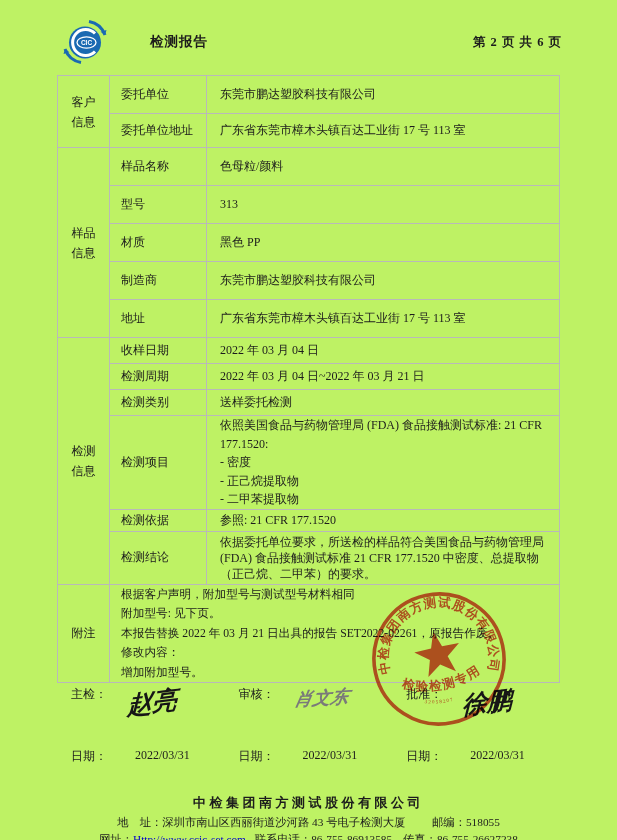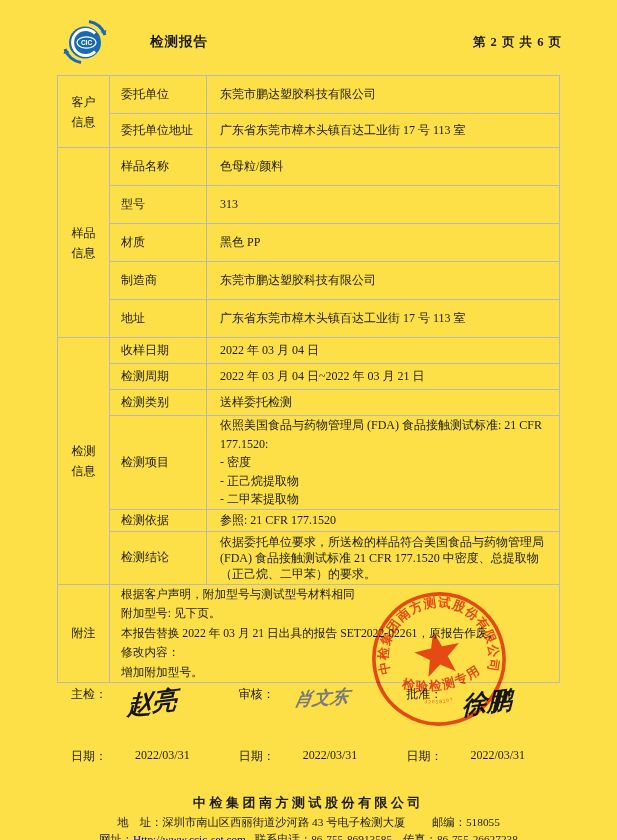--- a/index.html
+++ b/index.html
@@ -2,21 +2,21 @@
 <html><head>
 <meta charset="utf-8">
 <style>
   * { margin:0; padding:0; box-sizing:border-box; }
   html,body { width:617px; height:840px; }
   body {
     font-family: "Liberation Serif", "DejaVu Serif", serif;
     background:#fdfdfd; color:#1c1c1c; position:relative;
     width:617px; height:840px; overflow:hidden;
   }
-  .page { position:absolute; inset:0; background:#fde047; }
+  .page { position:absolute; inset:0; background:#bef264; }
 
   
   .hdr { position:absolute; top:18px; left:62px; width:500px; height:48px;
          display:flex; align-items:center; }
   .hdr .title { font-weight:bold; font-size:13.5px; margin-left:42px; letter-spacing:1px;}
   .hdr .no { font-weight:bold; font-size:12.5px; margin-left:48px; }
   .hdr .pg { font-weight:bold; font-size:12.5px; margin-left:auto; letter-spacing:1px;}
 
   
   table.rep { position:absolute; top:75px; left:57px; width:503px;
@@ -34,21 +34,21 @@
   .notes div { line-height:19.4px; white-space:nowrap; }
   td.notes { padding-left:11px; font-size:11.7px; }
 
   
   .sigrow { position:absolute; top:686px; left:57px; width:503px; display:flex; }
   .sigcell { width:167.6px; display:flex; align-items:flex-start; }
   .sigrole { font-size:12px; margin-left:14px; }
   .signame { display:inline-block; margin-left:20px; font-size:25px; font-weight:bold;
              transform:rotate(-7deg) skewX(-8deg); font-style:italic; color:#161616; }
   .signame.light { font-size:18px; color:#7a7a7a; transform:rotate(-3deg) skewX(-14deg); }
-  .daterow { position:absolute; top:748px; left:57px; width:503px; display:flex; font-size:12px;justify-content:space-between; }
+  .daterow { position:absolute; top:748px; left:57px; width:503px; display:flex; font-size:12px; }
   .datecell { width:167.6px; display:flex; }
   .datelbl { margin-left:14px; }
   .dateval { margin-left:28px; }
 
   
   .seal { position:absolute; left:368px; top:588px; width:142px; height:142px;
           mix-blend-mode:multiply; opacity:.92; transform:rotate(-12deg); }
 
   
   .foot { position:absolute; top:794px; left:0; width:617px; text-align:center; }

